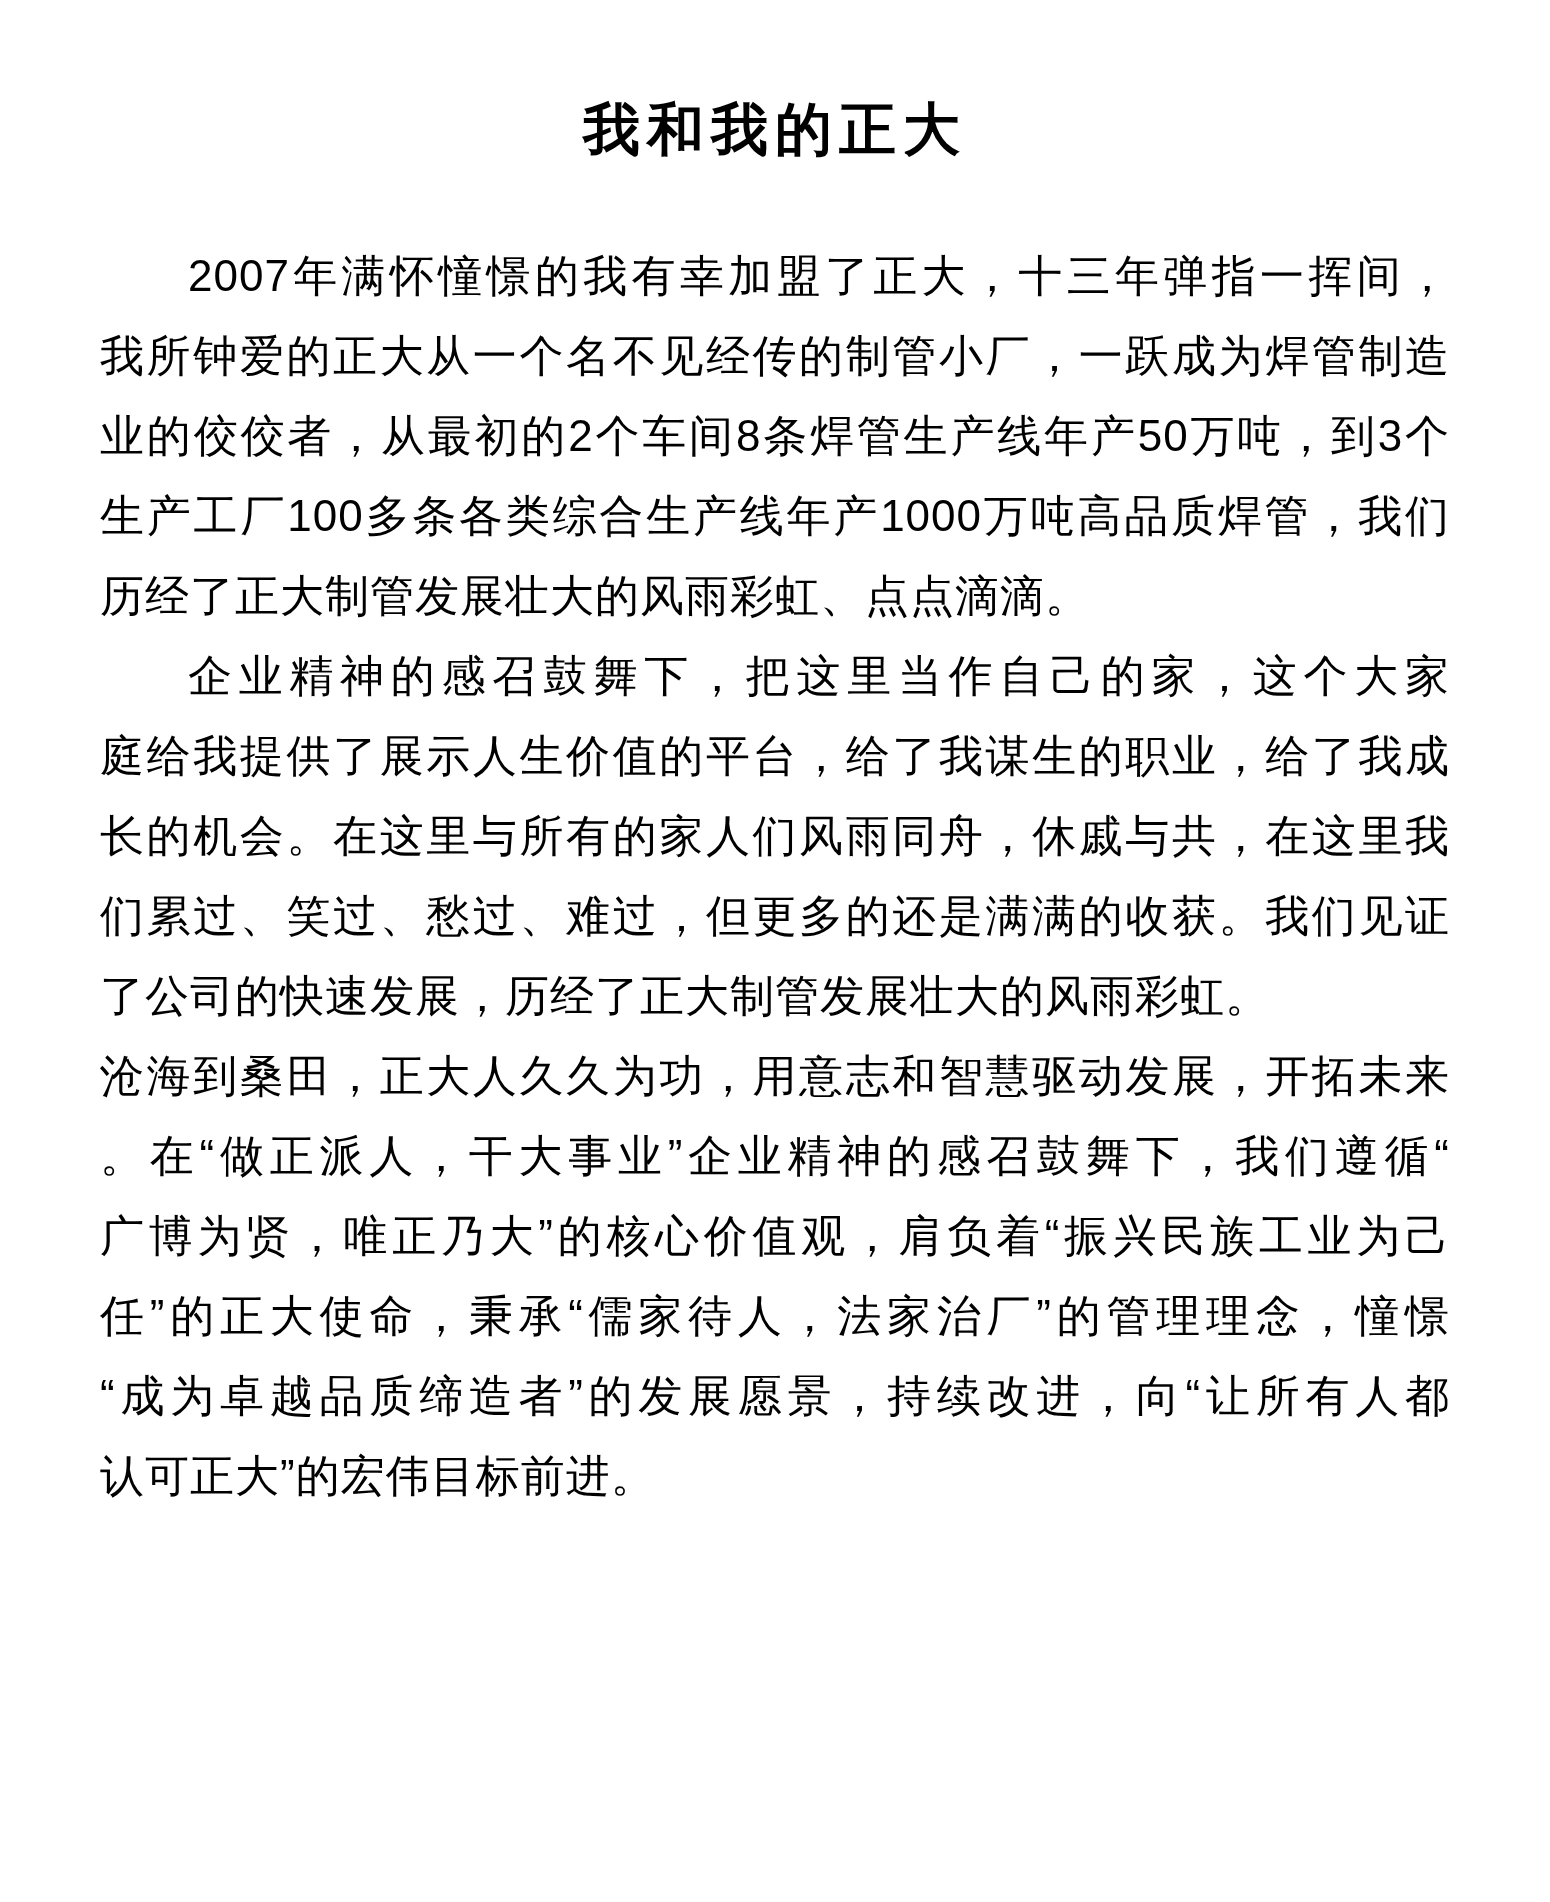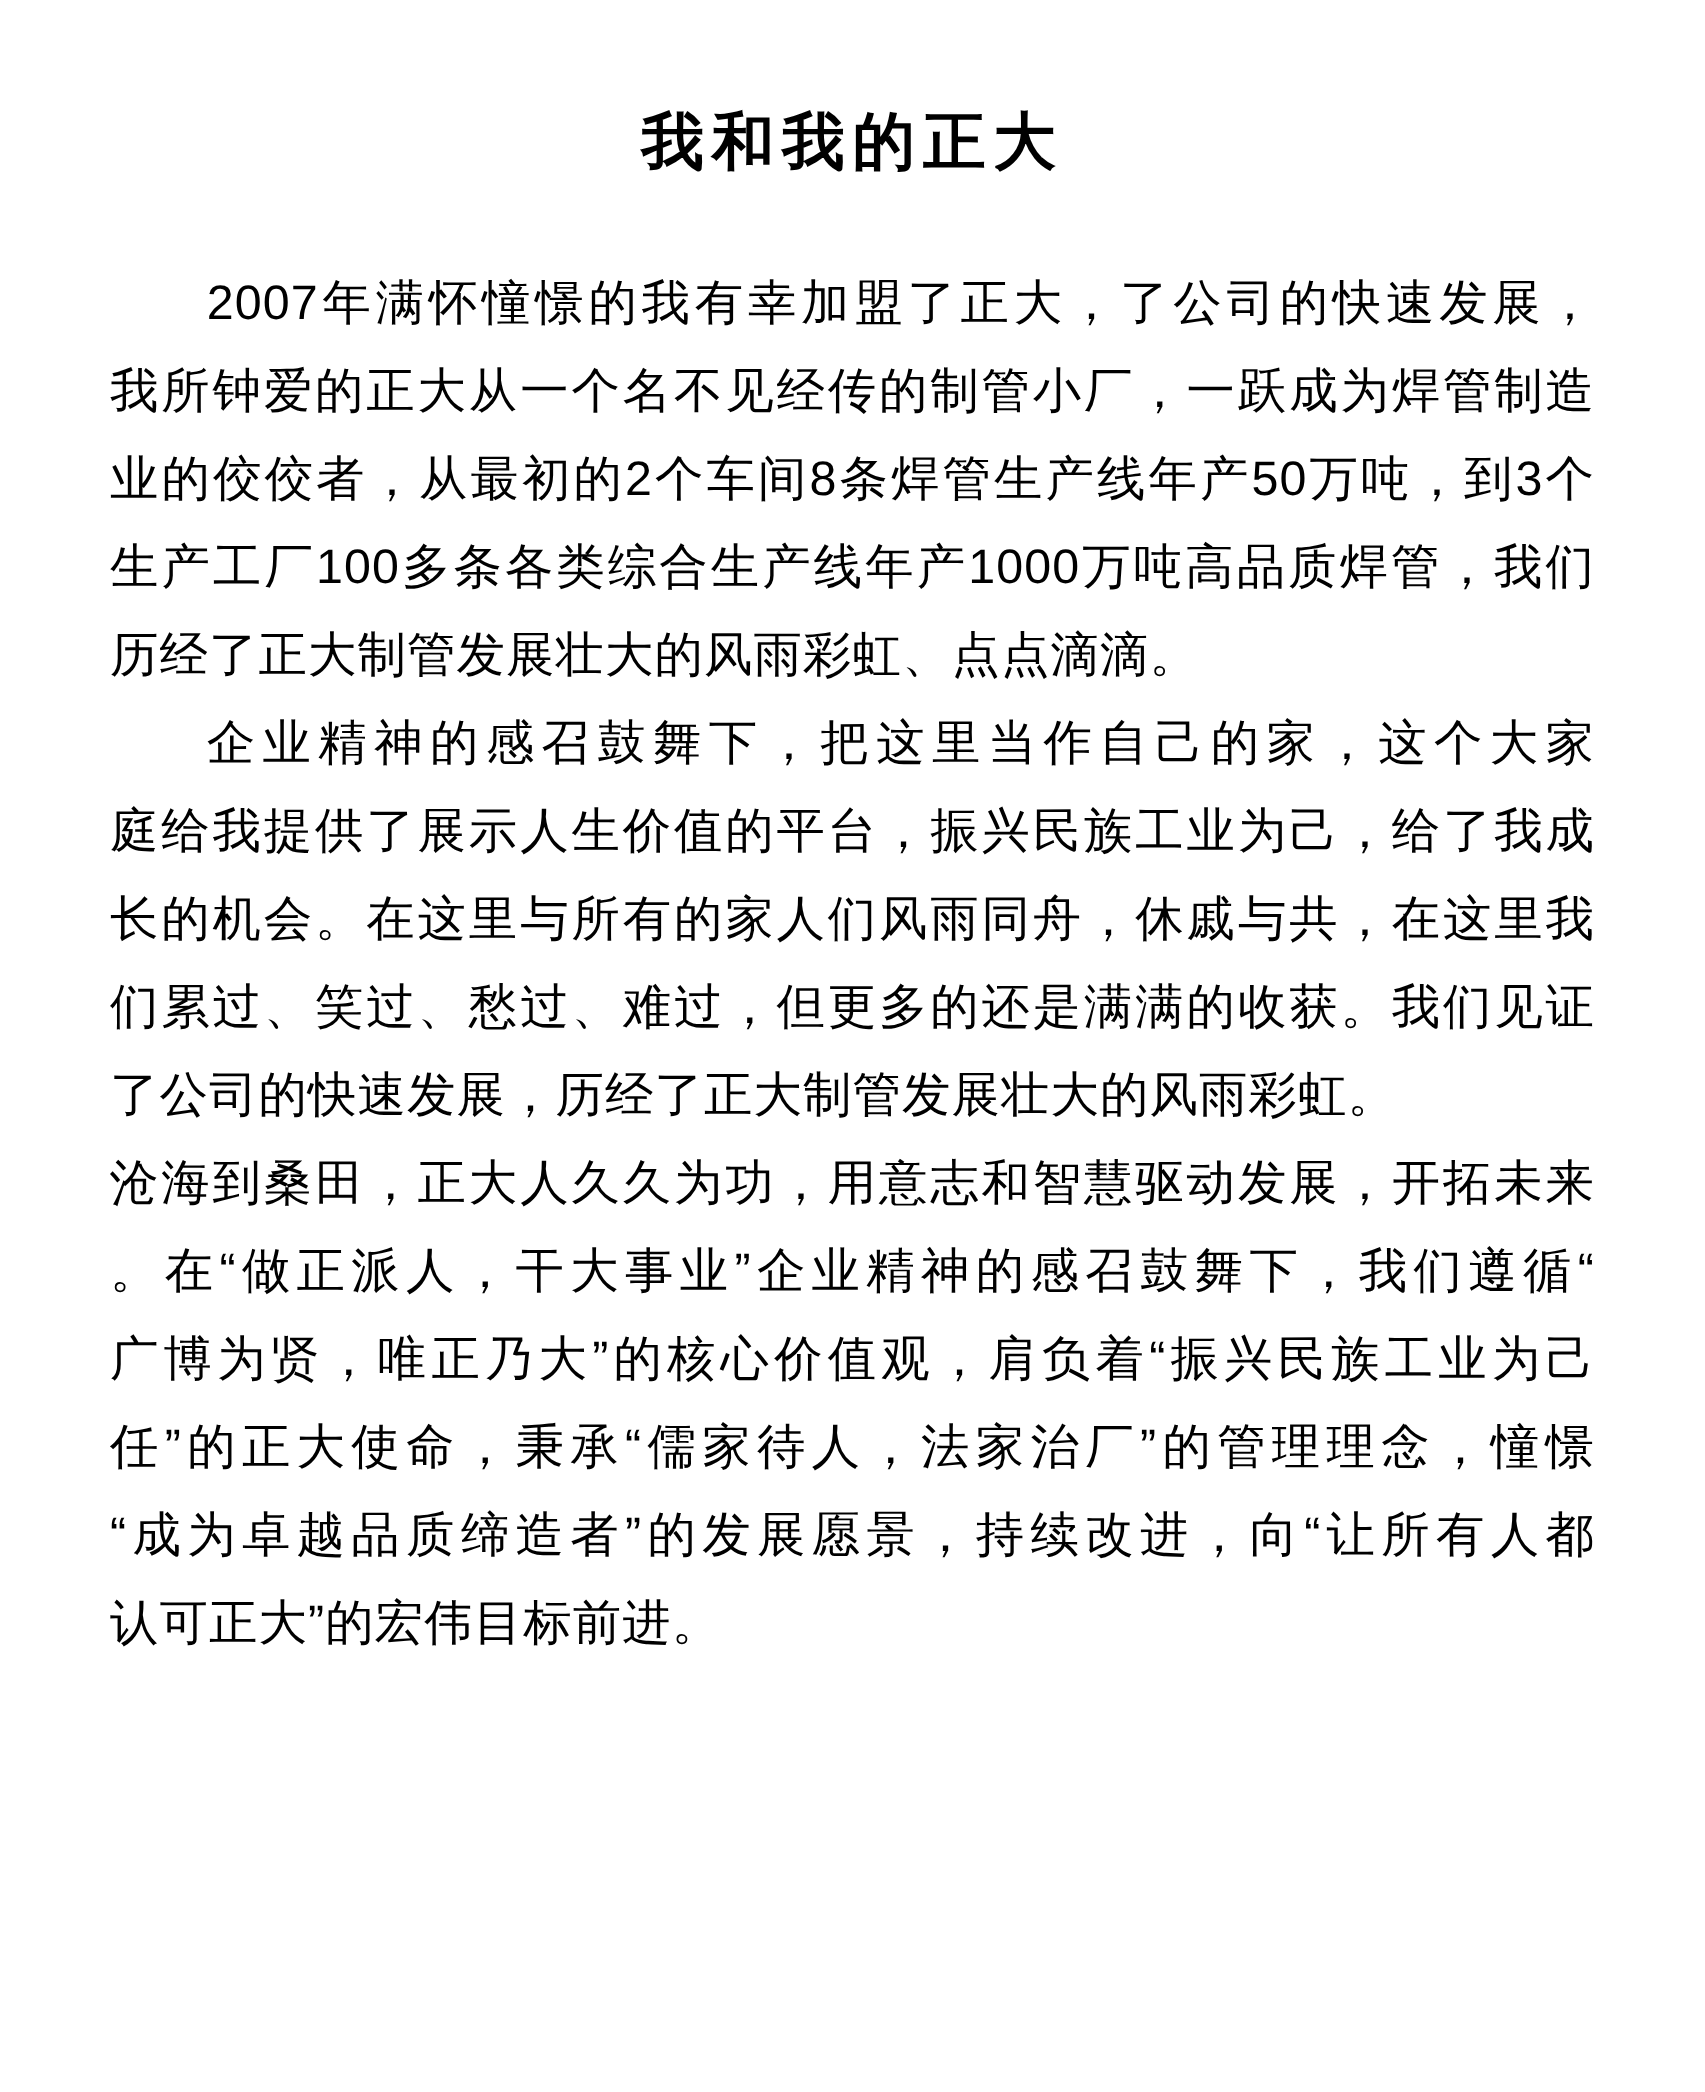--- a/index.html
+++ b/index.html
@@ -54,29 +54,29 @@
     text-align-last: left;
   }
 </style>
 </head>
 <body>
 
 <div class="page">
   <h1 class="doc-title">我和我的正大</h1>
   <div class="content">
       <div class="paragraph">
-        <div class="line para-first">2007年满怀憧憬的我有幸加盟了正大，了公司的快速发展，</div>
+        <div class="line para-first">2007年满怀憧憬的我有幸加盟了正大，十三年弹指一挥间，</div>
         <div class="line">我所钟爱的正大从一个名不见经传的制管小厂，一跃成为焊管制造</div>
         <div class="line">业的佼佼者，从最初的2个车间8条焊管生产线年产50万吨，到3个</div>
         <div class="line">生产工厂100多条各类综合生产线年产1000万吨高品质焊管，我们</div>
         <div class="line para-last">历经了正大制管发展壮大的风雨彩虹、点点滴滴。</div>
       </div>
       <div class="paragraph">
         <div class="line para-first">企业精神的感召鼓舞下，把这里当作自己的家，这个大家</div>
-        <div class="line">庭给我提供了展示人生价值的平台，振兴民族工业为己，给了我成</div>
+        <div class="line">庭给我提供了展示人生价值的平台，给了我谋生的职业，给了我成</div>
         <div class="line">长的机会。在这里与所有的家人们风雨同舟，休戚与共，在这里我</div>
         <div class="line">们累过、笑过、愁过、难过，但更多的还是满满的收获。我们见证</div>
         <div class="line para-last">了公司的快速发展，历经了正大制管发展壮大的风雨彩虹。</div>
       </div>
       <div class="paragraph">
         <div class="line">沧海到桑田，正大人久久为功，用意志和智慧驱动发展，开拓未来</div>
         <div class="line">。在“做正派人，干大事业”企业精神的感召鼓舞下，我们遵循“</div>
         <div class="line">广博为贤，唯正乃大”的核心价值观，肩负着“振兴民族工业为己</div>
         <div class="line">任”的正大使命，秉承“儒家待人，法家治厂”的管理理念，憧憬</div>
         <div class="line">“成为卓越品质缔造者”的发展愿景，持续改进，向“让所有人都</div>

